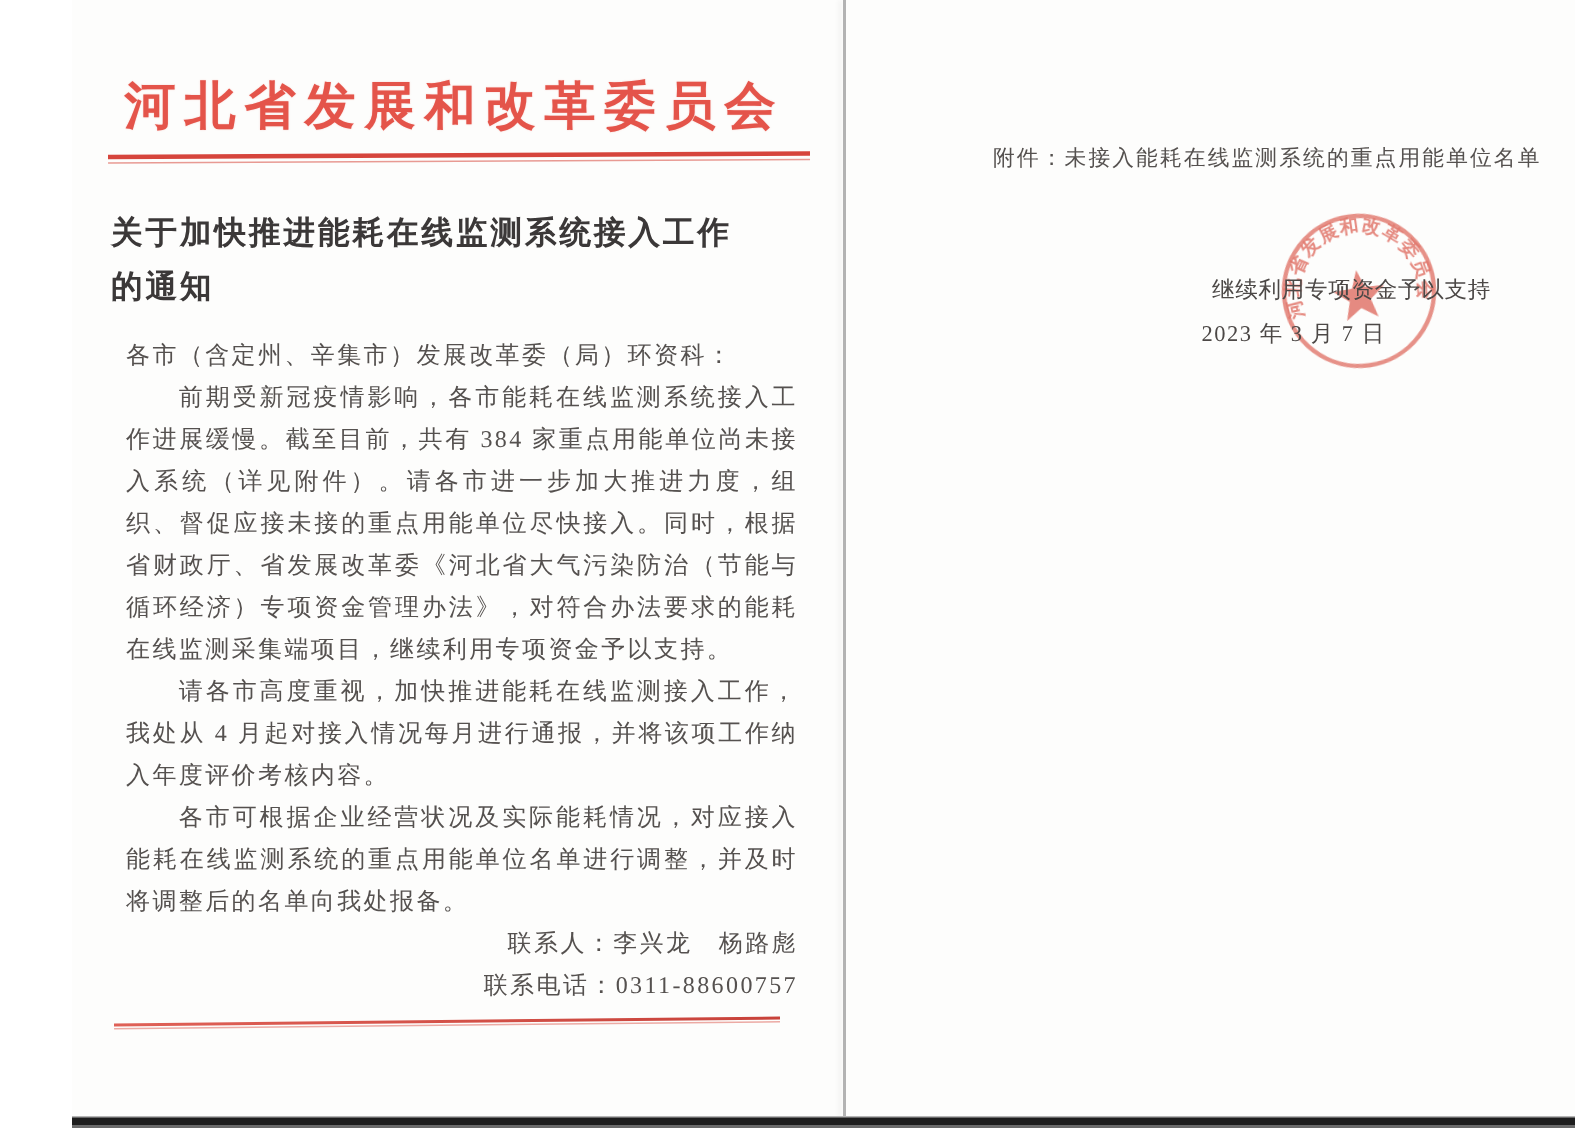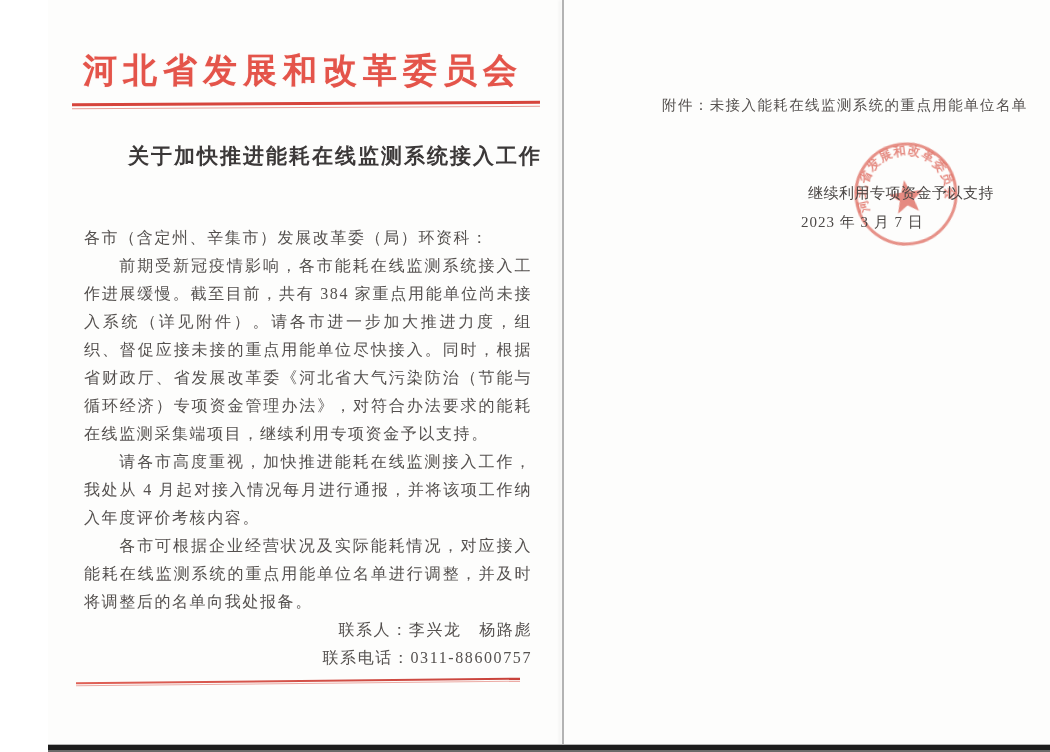--- a/index.html
+++ b/index.html
@@ -16,21 +16,21 @@
 
   
   .page-left{position:absolute;left:0;top:0;width:514px;height:745px;background:#fdfdfc;}
   .letterhead{position:absolute;left:20px;top:48px;width:470px;text-align:center;
     font-size:34px;font-weight:bold;color:var(--letterhead-red);letter-spacing:6px;
     text-shadow:0 0 1px rgba(228,84,74,.35);white-space:nowrap;}
   .letterhead-rule{position:absolute;left:24px;top:102px;width:468px;height:3px;
     background:var(--rule-red);transform:rotate(-.3deg);}
   .letterhead-rule::after{content:"";position:absolute;left:0;top:5px;width:100%;height:1px;
     background:#e89a93;}
-  .doc-title{position:absolute;left:40px;top:138px;width:454px;text-align:right;
+  .doc-title{position:absolute;left:26px;top:138px;width:454px;text-align:left;
     font-family:"Liberation Sans","DejaVu Sans",sans-serif;
     font-size:21px;font-weight:bold;color:var(--title-ink);line-height:36px;letter-spacing:2px;}
   .body-text{position:absolute;left:36px;top:224px;width:448px;
     font-size:16px;line-height:28px;color:var(--body-ink);letter-spacing:1.6px;
     text-align:justify;text-justify:inter-ideograph;}
   .body-text p{text-indent:2.2em;}
   .contact-line{text-indent:3.4em;text-align:right;}
   .footer-rule{position:absolute;left:28px;top:680px;width:444px;height:2px;
     background:linear-gradient(to right,#df6157,#c8423a);transform:rotate(-.6deg);}
   .footer-rule::after{content:"";position:absolute;left:0;top:3px;width:100%;height:1px;
@@ -61,20 +61,21 @@
 </head>
 <body>
 
 <div class="spread">
 
   <div class="page-left">
     <div class="letterhead">河北省发展和改革委员会</div>
     <div class="letterhead-rule"></div>
     <div class="doc-title">
       <div>关于加快推进能耗在线监测系统接入工作</div>
+      <div>的通知</div>
     </div>
     <div class="body-text">
       <div class="salutation">各市（含定州、辛集市）发展改革委（局）环资科：</div>
       <p>前期受新冠疫情影响，各市能耗在线监测系统接入工作进展缓慢。截至目前，共有 384 家重点用能单位尚未接入系统（详见附件）。请各市进一步加大推进力度，组织、督促应接未接的重点用能单位尽快接入。同时，根据省财政厅、省发展改革委《河北省大气污染防治（节能与循环经济）专项资金管理办法》，对符合办法要求的能耗在线监测采集端项目，继续利用专项资金予以支持。</p>
       <p>请各市高度重视，加快推进能耗在线监测接入工作，我处从 4 月起对接入情况每月进行通报，并将该项工作纳入年度评价考核内容。</p>
       <p>各市可根据企业经营状况及实际能耗情况，对应接入能耗在线监测系统的重点用能单位名单进行调整，并及时将调整后的名单向我处报备。</p>
       <div class="contact-line">联系人：李兴龙　杨路彪</div>
       <div class="contact-line">联系电话：0311-88600757</div>
     </div>
     <div class="footer-rule"></div>

